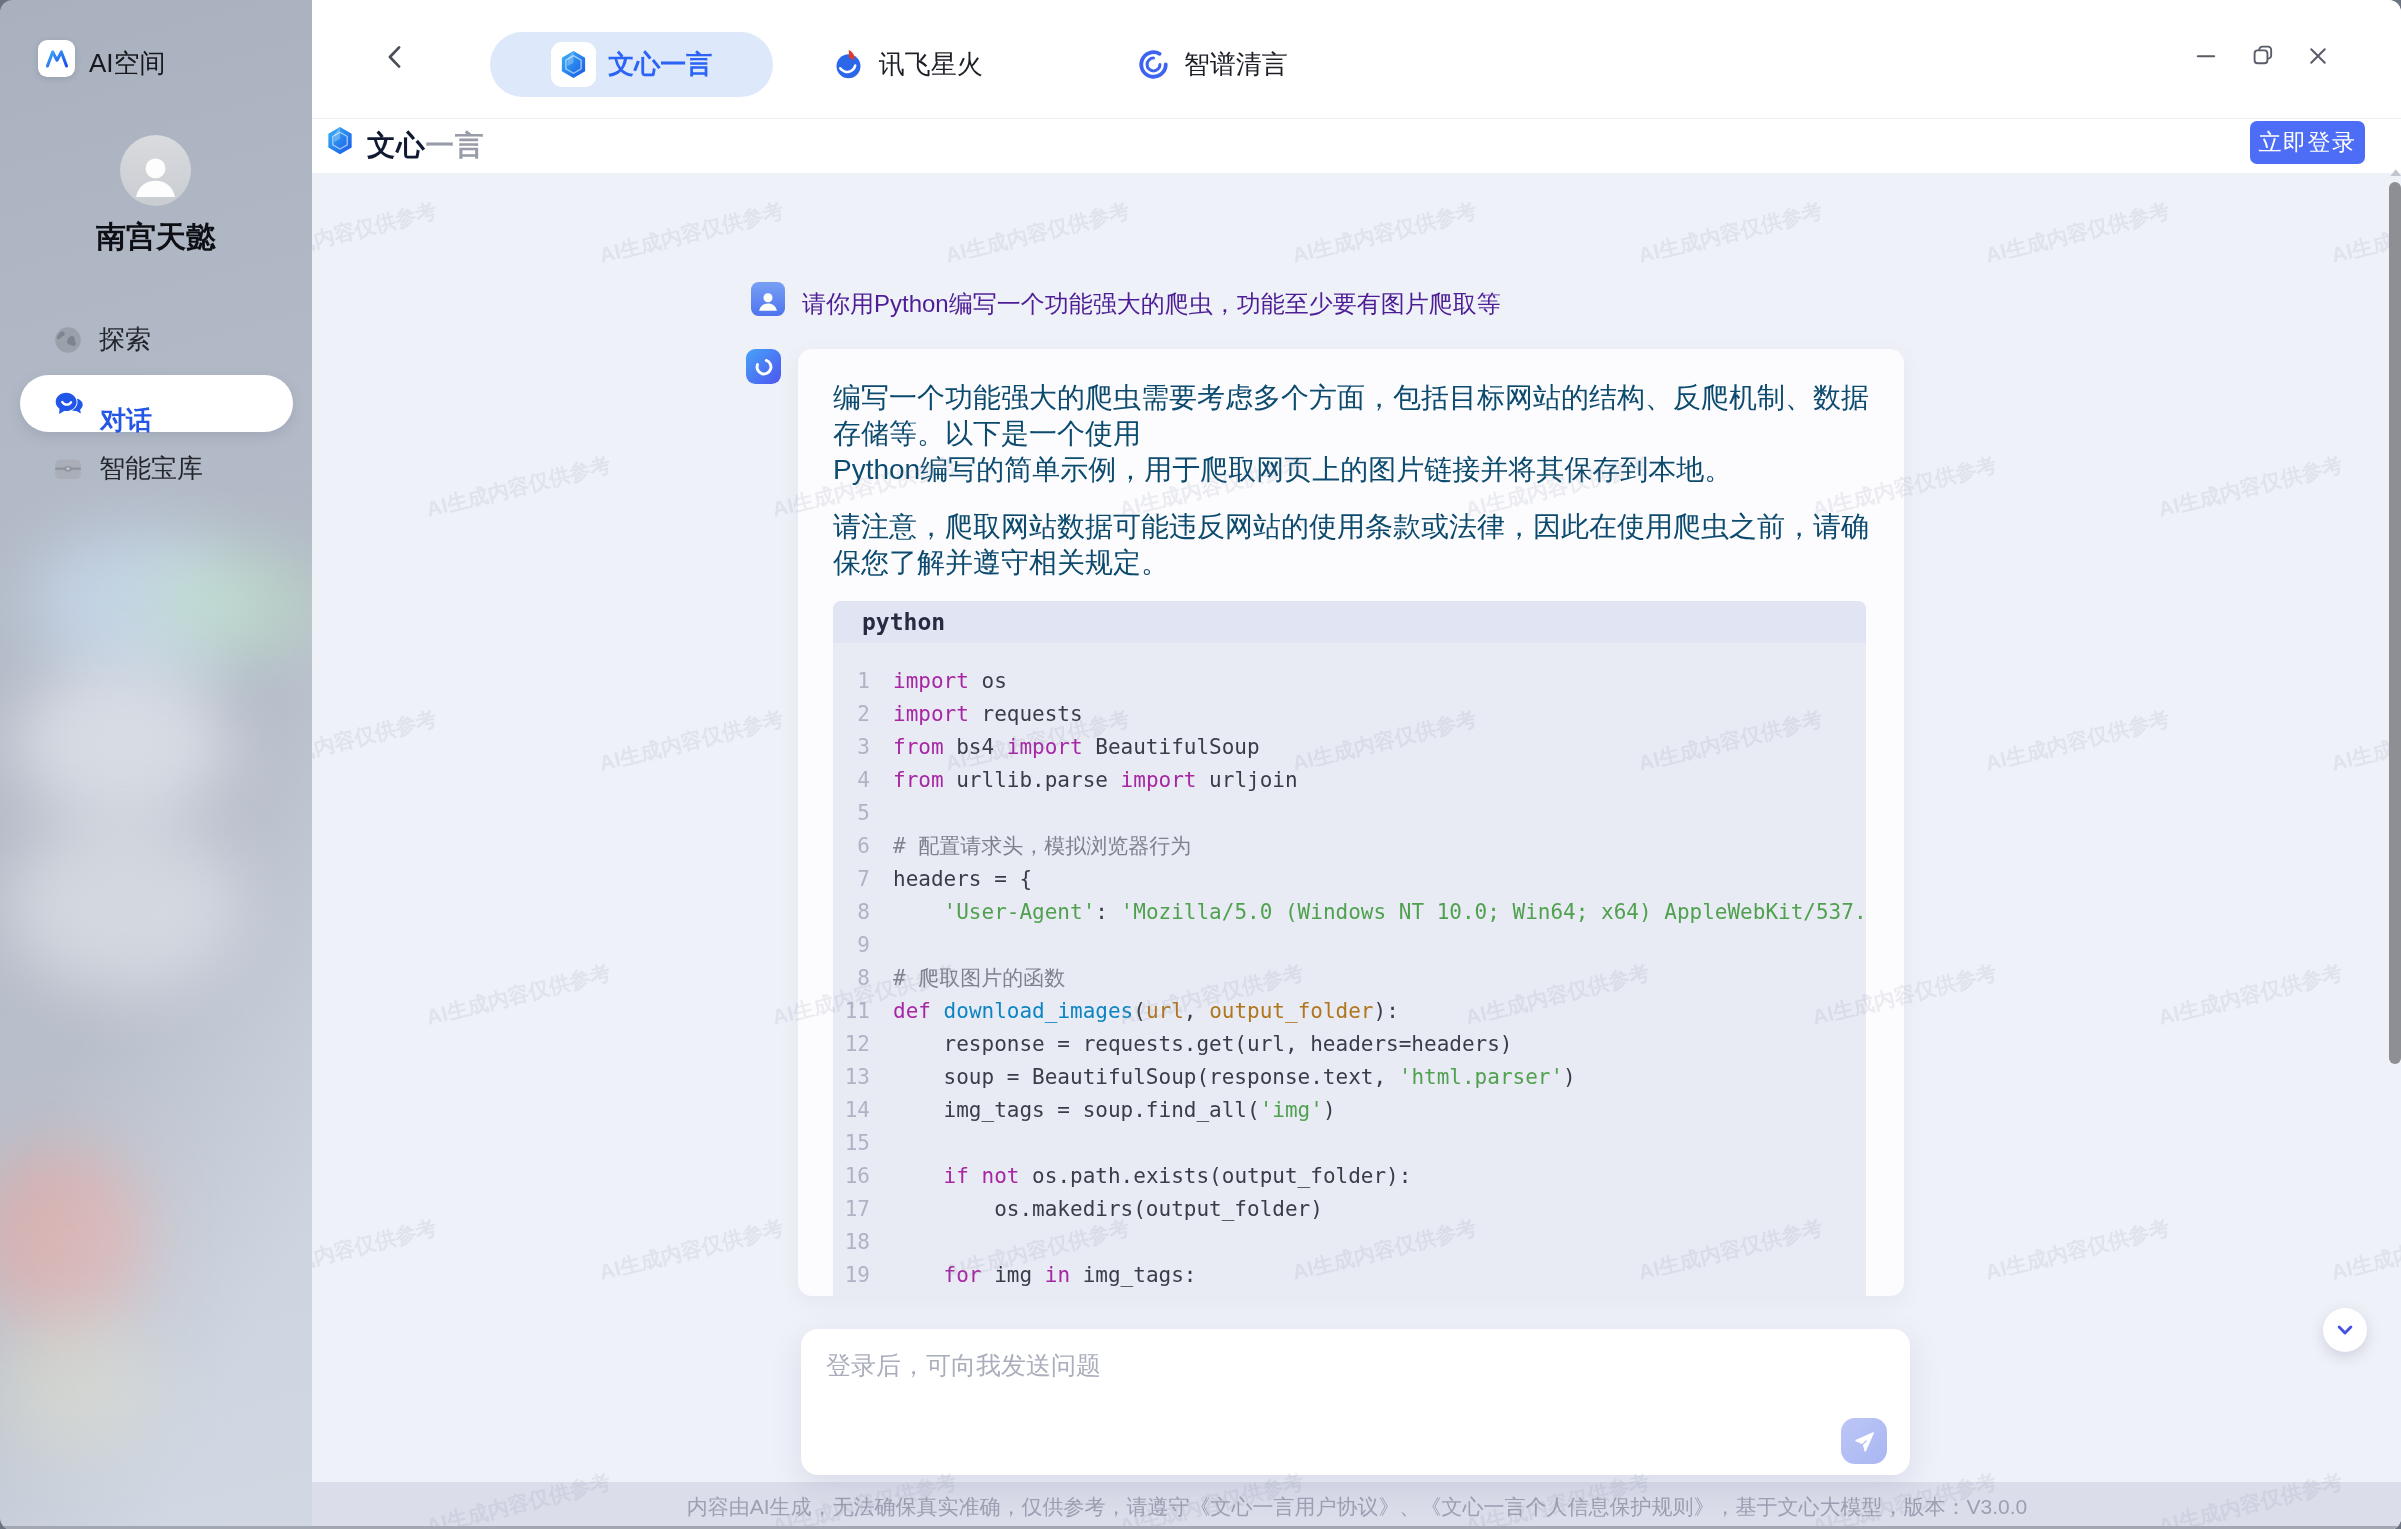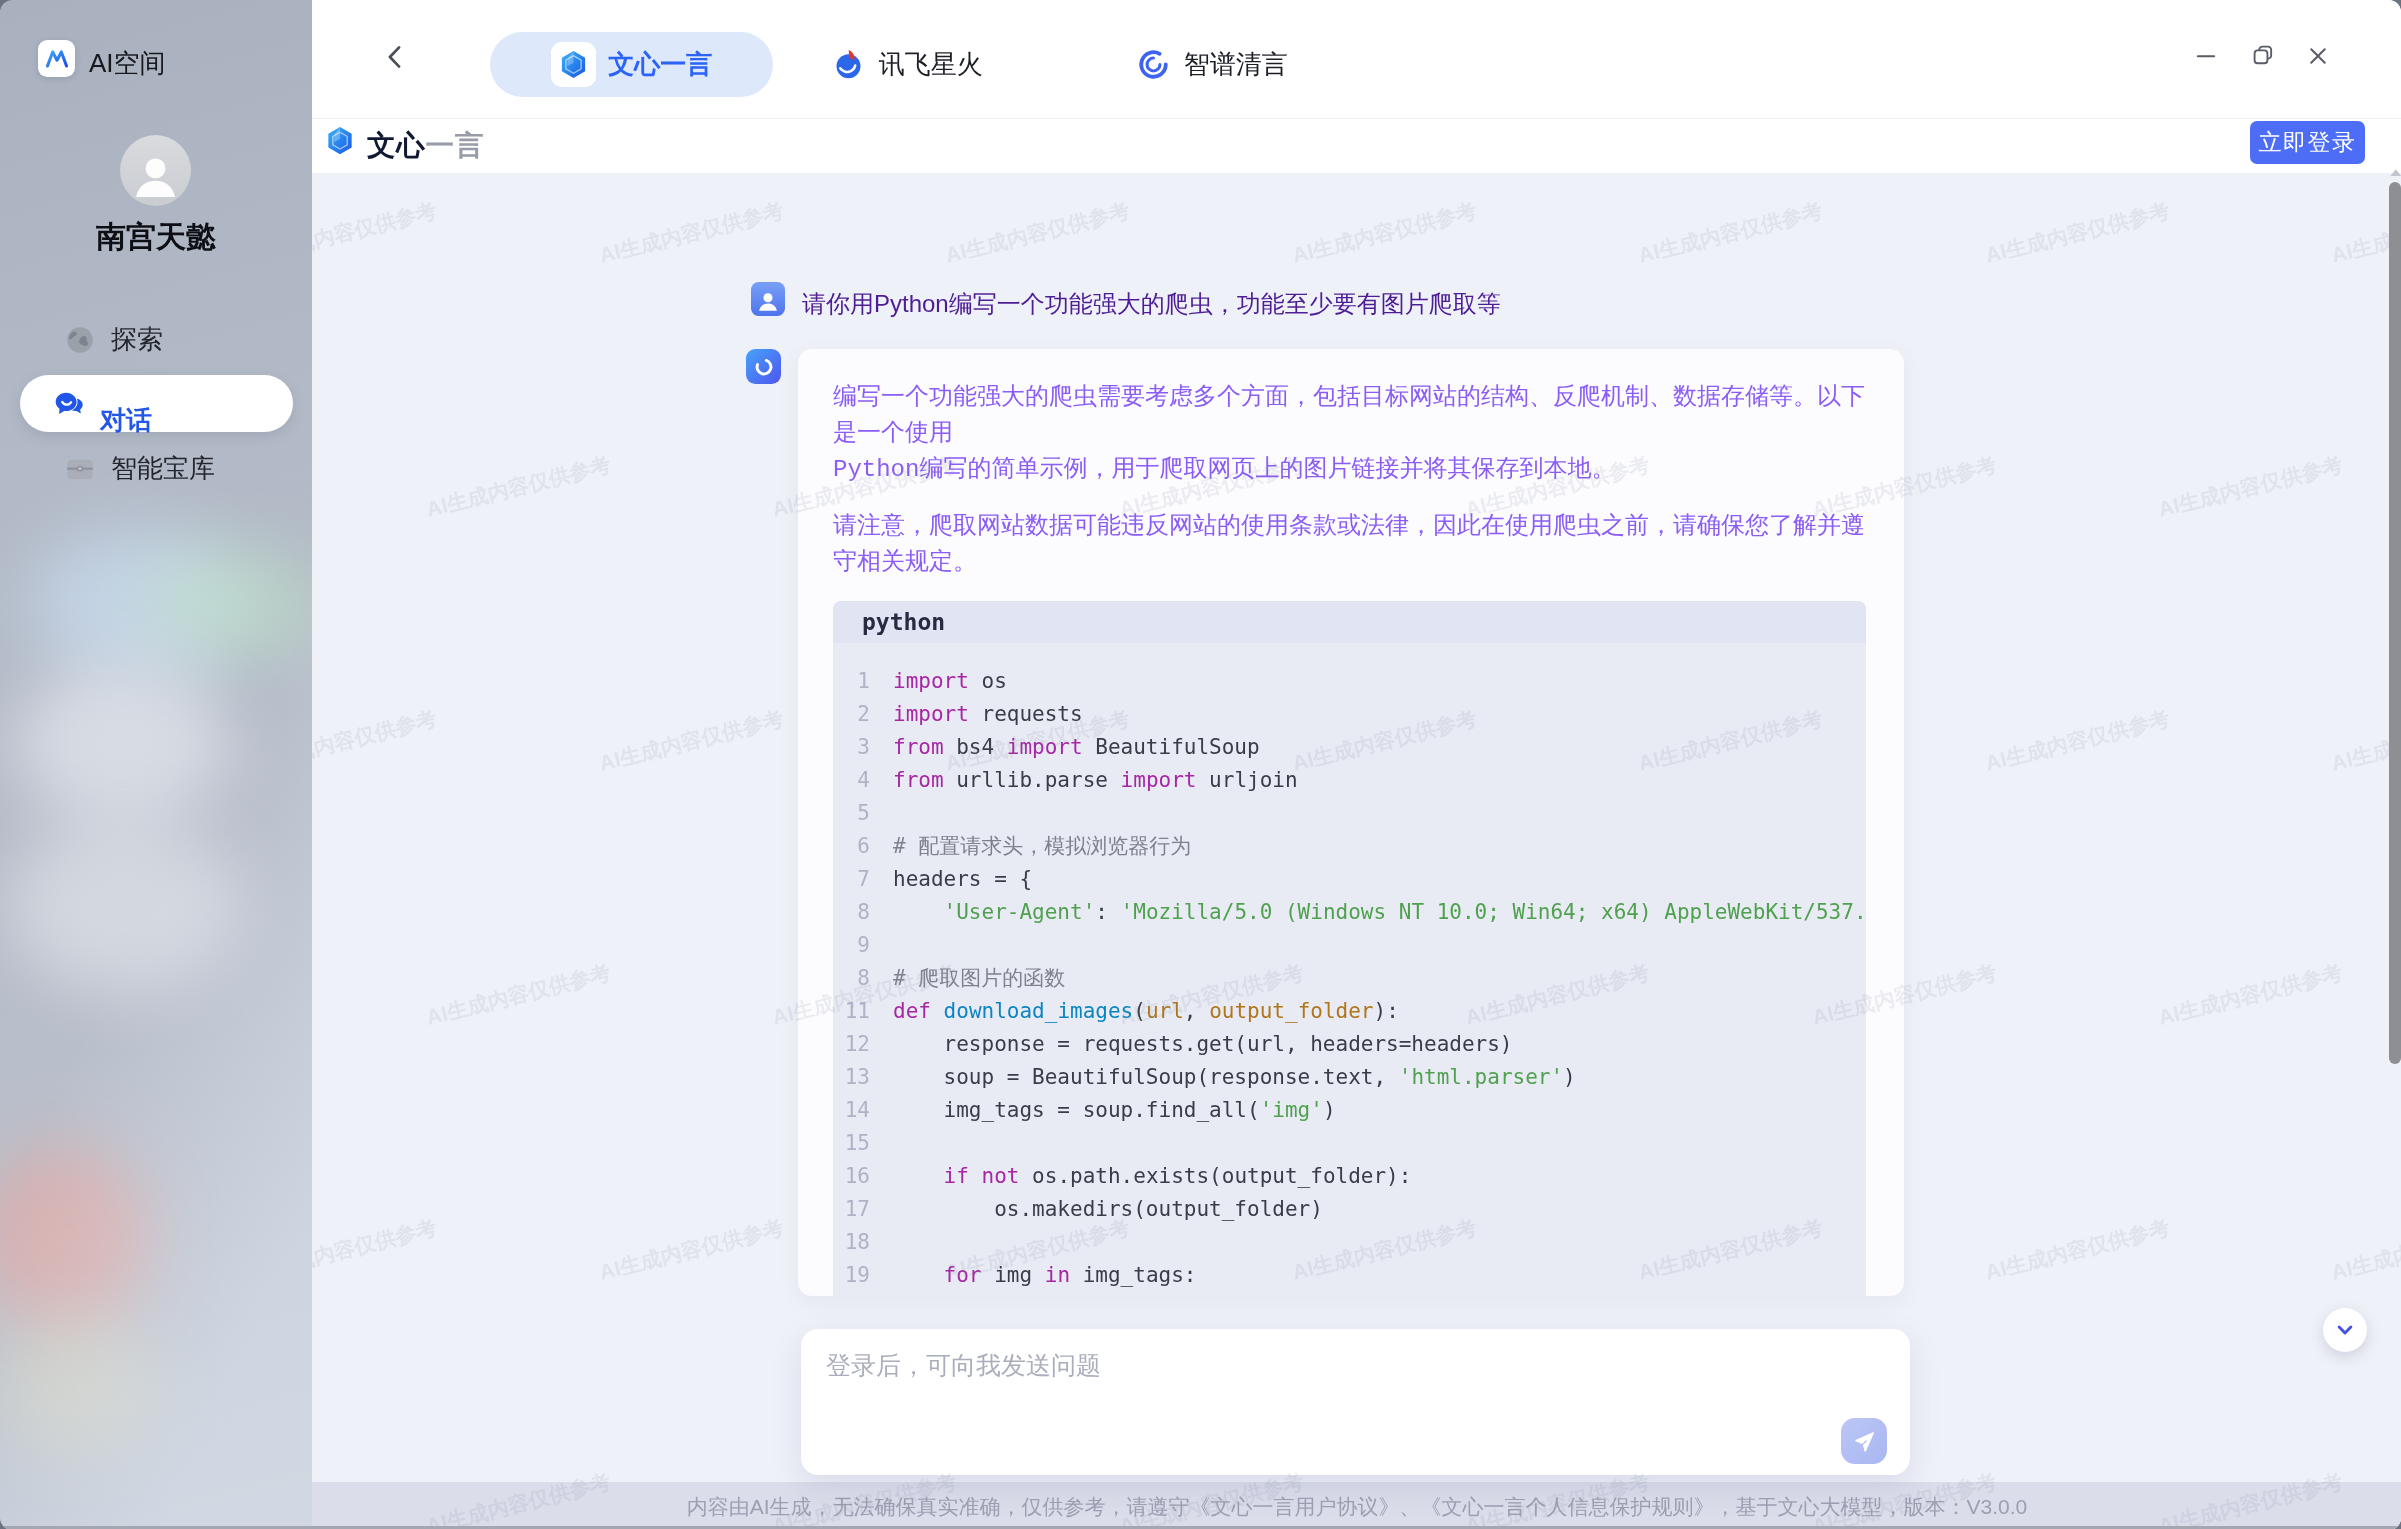--- a/index.html
+++ b/index.html
@@ -21,21 +21,21 @@
   .sheen{position:absolute;inset:0;background:linear-gradient(115deg,rgba(0,0,0,0) 55%,rgba(222,230,241,.5) 85%);}
   .app-logo-row{position:absolute;left:0;top:0;width:312px;height:115px;}
   .app-logo-tile{position:absolute;left:38px;top:40px;width:37px;height:37px;border-radius:9.2px;background:#fff;
     display:flex;align-items:center;justify-content:center;box-shadow:0 1.5px 6.2px rgba(60,70,90,.2);}
   .app-logo-tile .g{width:26px;height:26px;}
   .app-name{position:absolute;left:89px;top:46px;font-size:26px;color:#16181D;font-weight:500;}
   .profile-avatar{position:absolute;left:120px;top:135px;width:71px;height:71px;border-radius:50%;
     background:linear-gradient(180deg,#D9DBDE,#C9CCD1);display:flex;align-items:center;justify-content:center;overflow:hidden;}
   .profile-avatar .p{width:57px;height:57px;margin-top:9.2px;}
   .user-name{position:absolute;left:0;top:217px;width:312px;text-align:center;font-size:30px;font-weight:700;color:#0D0F14;}
-  .menu-item{position:absolute;left:12px;width:312px;height:57px;display:flex;align-items:center;
+  .menu-item{position:absolute;left:0;width:312px;height:57px;display:flex;align-items:center;
     padding-left:51px;box-sizing:border-box;cursor:pointer;}
   .menu-item.active{left:20px;width:273px;border-radius:29px;background:#fff;padding-left:32px;
     box-shadow:0 4.6px 12.3px rgba(80,90,115,.18);}
   .mi-icon{width:34px;height:34px;margin-right:14px;flex:none;}
   .mi-label{font-size:26px;color:#23262C;white-space:nowrap;}
   .menu-item.active .mi-label{color:#2457E6;font-weight:700;margin-top:33px;}
 
   
   .main{position:absolute;left:312px;top:0;width:2090px;height:1530px;background:#fff;z-index:1;}
   .tabbar{position:absolute;left:0;top:0;width:2090px;height:119px;background:#fff;border-bottom:0.8px solid #EDEEF2;box-sizing:border-box;}
@@ -64,21 +64,21 @@
   .u-avatar{position:absolute;left:439px;top:109px;width:34px;height:34px;border-radius:7.7px;
     background:linear-gradient(180deg,#79A0F5,#4D74EE);display:flex;align-items:center;justify-content:center;overflow:hidden;}
   .u-avatar .p{width:26px;height:26px;margin-top:4.6px;}
   .u-text{position:absolute;left:490px;top:115px;font-size:24px;color:#4c1d95;}
   .ai-avatar{position:absolute;left:434px;top:176px;width:35px;height:35px;border-radius:9.2px;
     background:linear-gradient(135deg,#47A3F8,#4E55EF);display:flex;align-items:center;justify-content:center;}
   .ai-avatar .s{width:26px;height:26px;}
   .bubble{position:absolute;left:486px;top:176px;width:1106px;height:947px;border-radius:14px;background:#FCFCFE;
     overflow:hidden;box-shadow:0 6.2px 21.6px rgba(95,105,150,.07);}
   .paras{padding:31px 35px 0 35px;}
-  .para{font-size:24px;line-height:36px;color:#8b5cf6;font-family:Liberation Mono, monospace;}
+  .para{font-size:28px;line-height:36px;color:#0c4a6e;}
   .para + .para{margin-top:21px;}
   .codeblock{margin:20px 38px 0 35px;border-radius:7.7px 7.7px 0 0;overflow:hidden;}
   .code-head{height:42px;line-height:42px;background:#E1E4F2;padding-left:29px;
     font-size:23px;font-weight:700;color:#272B42;font-family:"DejaVu Sans Mono",monospace;}
   .code-body{background:#E9EBF4;padding-top:21.6px;height:726px;overflow:hidden;}
   .code-line{height:33px;line-height:33px;white-space:pre;overflow:hidden;
     font-family:"DejaVu Sans Mono",monospace;font-size:21px;}
   .ln{display:inline-block;width:37px;text-align:right;margin-right:23px;color:#AFB3C6;}
   .tok-k{color:#A626A4;}  .tok-s{color:#50A14F;}  .tok-c{color:#7E828F;}
   .tok-p{color:#3A3D47;}  .tok-f{color:#0B85C1;}  .tok-o{color:#B0761C;}

